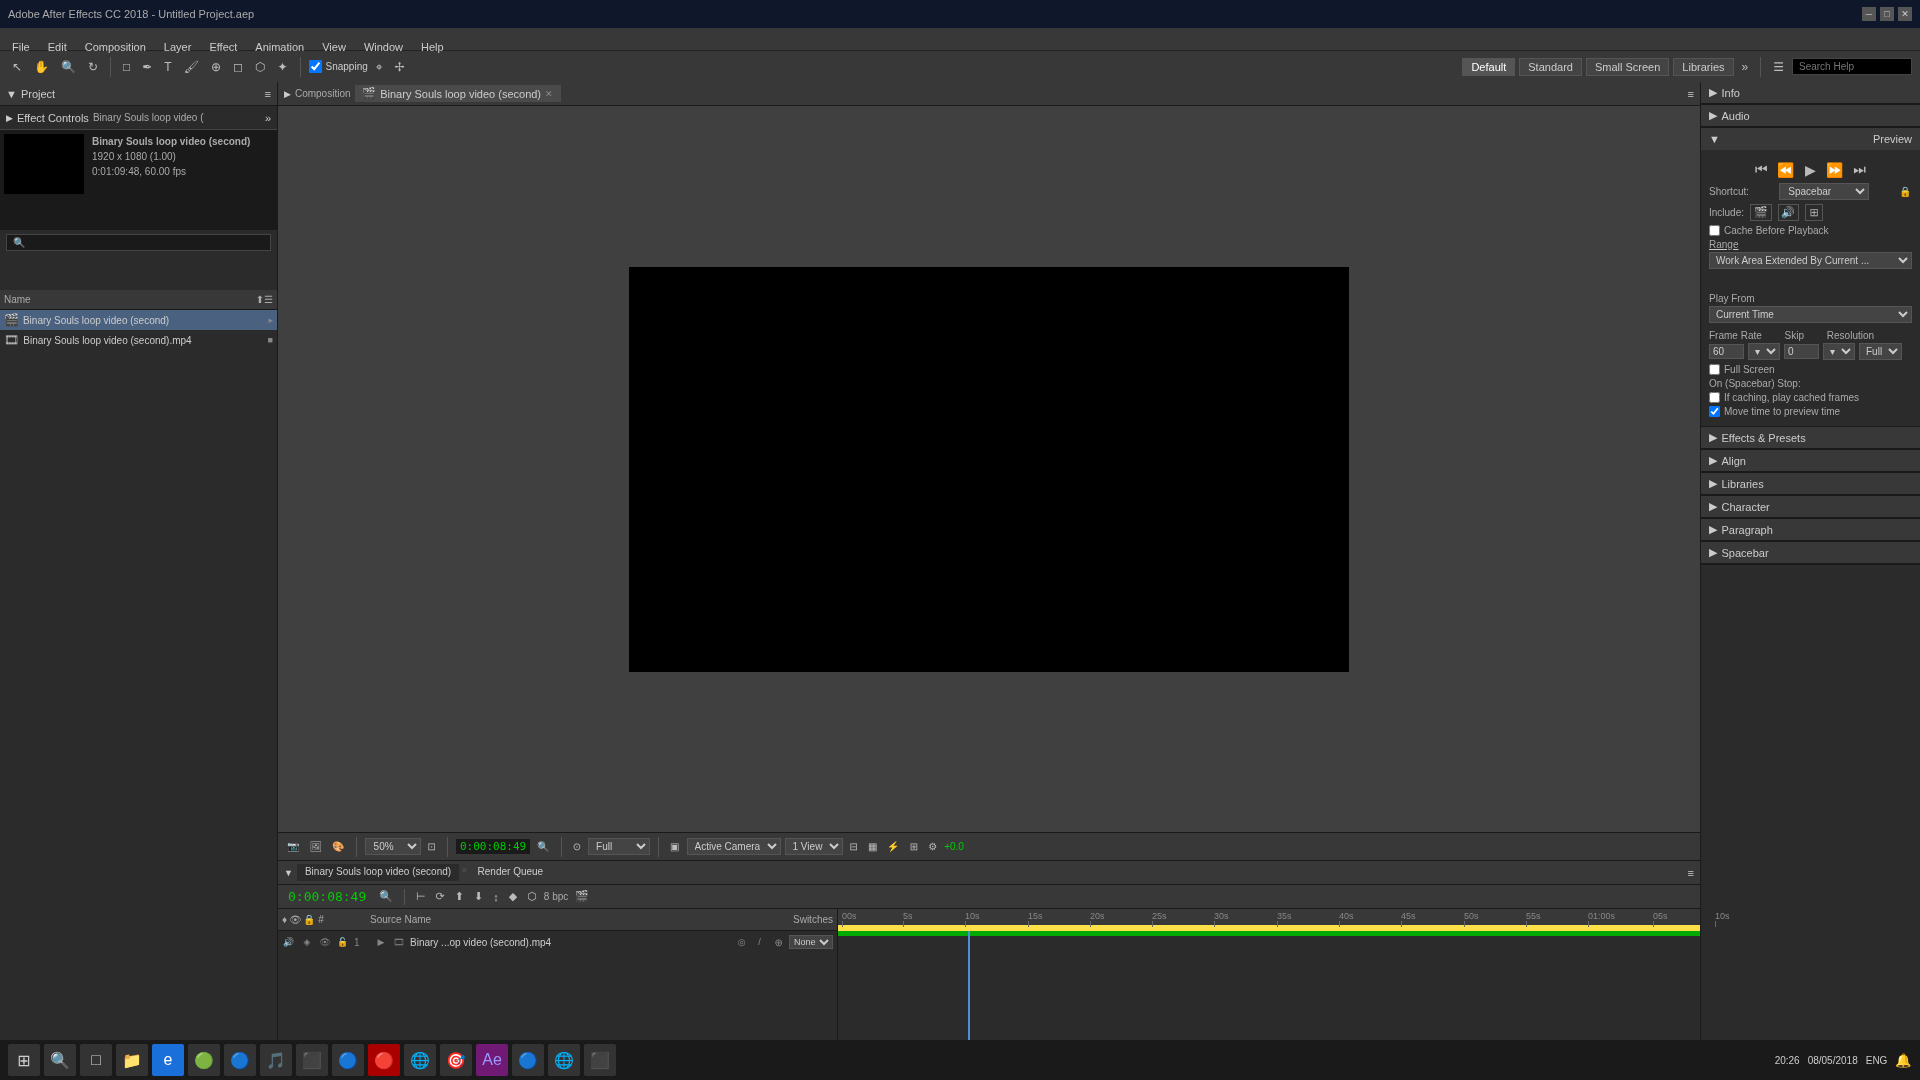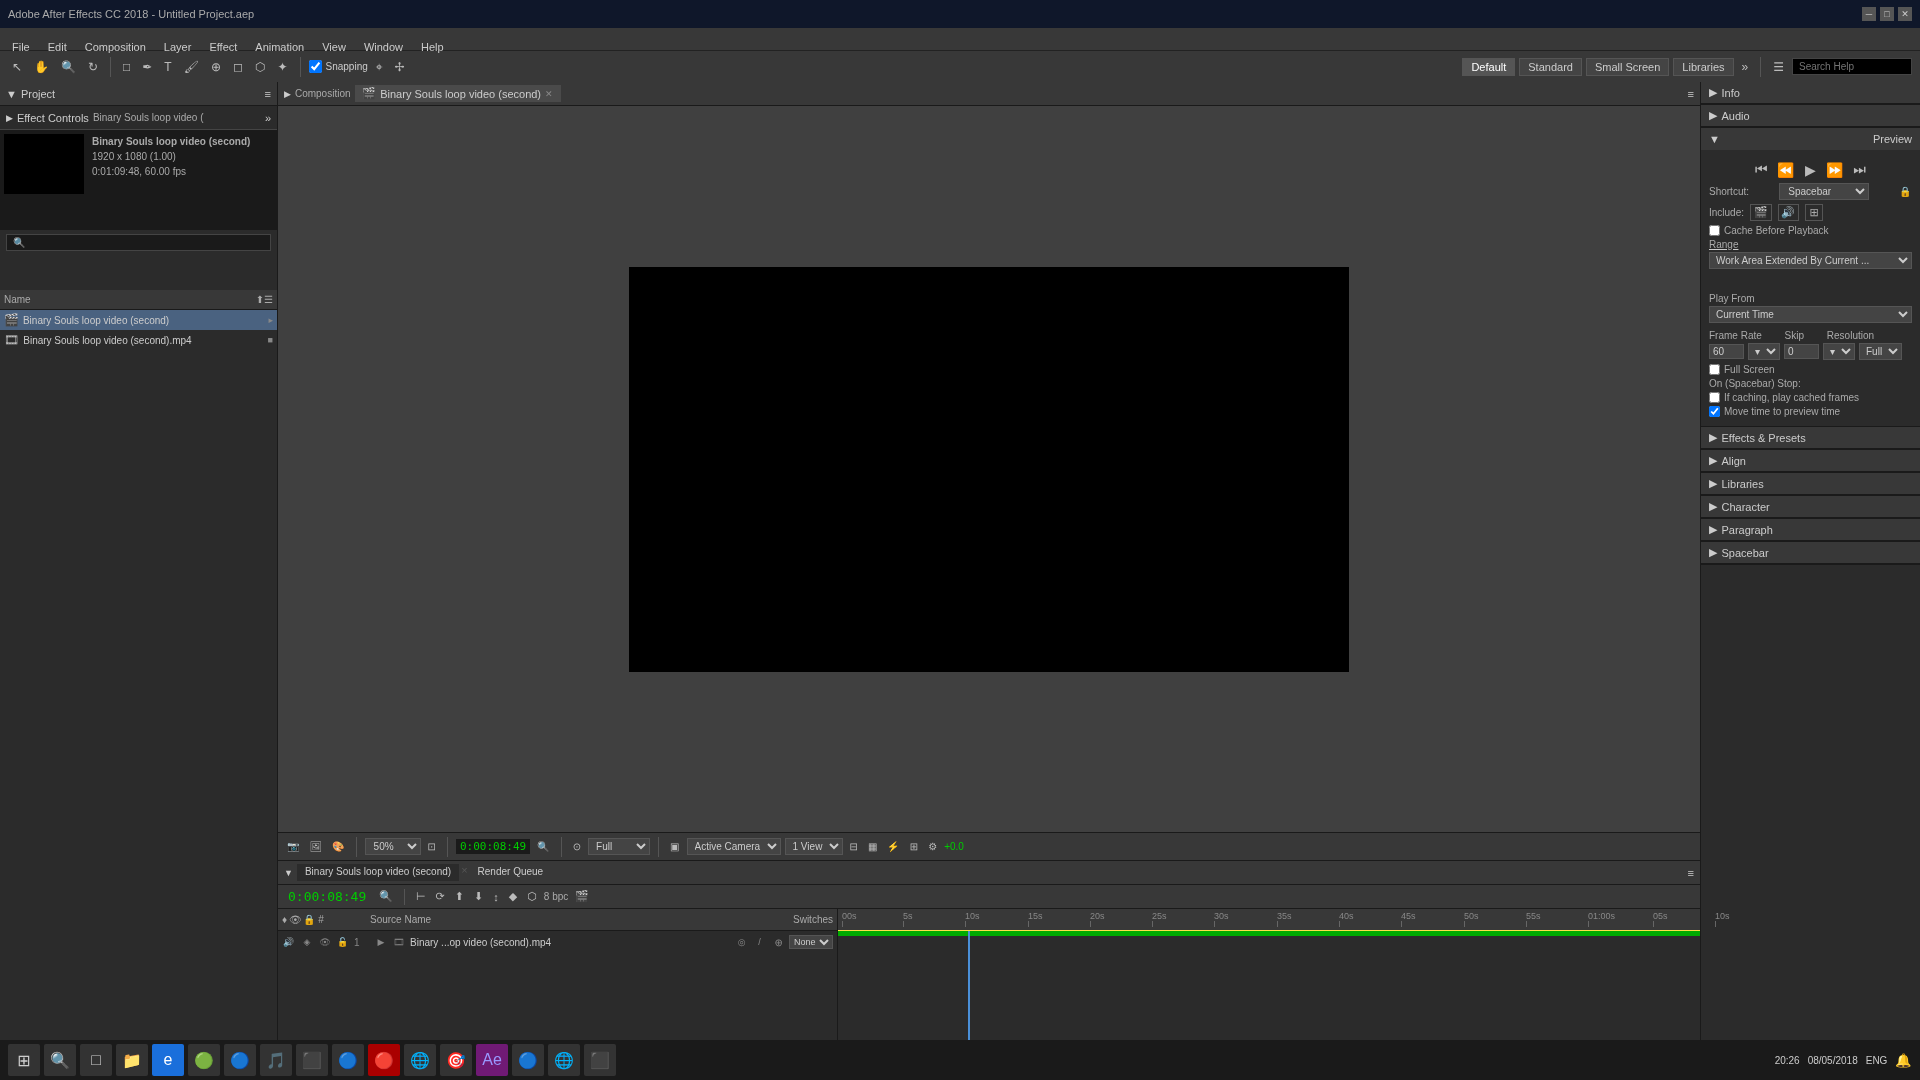--- a/index.html
+++ b/index.html
@@ -123,21 +123,21 @@
     .taskbar-icon { width: 32px; height: 32px; background: #333; display: flex; align-items: center; justify-content: center; font-size: 16px; cursor: pointer; border-radius: 2px; }
     .status-right { margin-left: auto; display: flex; align-items: center; gap: 8px; font-size: 10px; color: #ccc; }
 
     
     .range-select { background: #444; border: 1px solid #555; color: #ccc; font-size: 10px; padding: 1px 2px; width: 100%; margin-bottom: 4px; }
 
     
     .playfrom-select { background: #444; border: 1px solid #555; color: #ccc; font-size: 10px; padding: 1px 2px; width: 100%; margin-bottom: 4px; }
 
     
-    #tl-ruler { height: 22px; background: #383838; border-bottom: 1px solid #fde047; position: relative; display: flex; align-items: center; padding-left: 4px; }
+    #tl-ruler { height: 22px; background: #383838; border-bottom: 6px solid #fde047; position: relative; display: flex; align-items: center; padding-left: 4px; }
     .ruler-mark { position: absolute; font-size: 9px; color: #888; top: 2px; }
     .ruler-mark::after { content: ''; position: absolute; top: 10px; left: 0; width: 1px; height: 6px; background: #666; }
 
     
     .layer-ctrl { width: 14px; height: 14px; display: inline-flex; align-items: center; justify-content: center; font-size: 9px; color: #888; cursor: pointer; }
     .layer-name { font-size: 10px; color: #ccc; flex: 1; white-space: nowrap; overflow: hidden; text-overflow: ellipsis; }
     .layer-num { font-size: 10px; color: #888; width: 16px; }
   </style>
 </head>
 <body>

